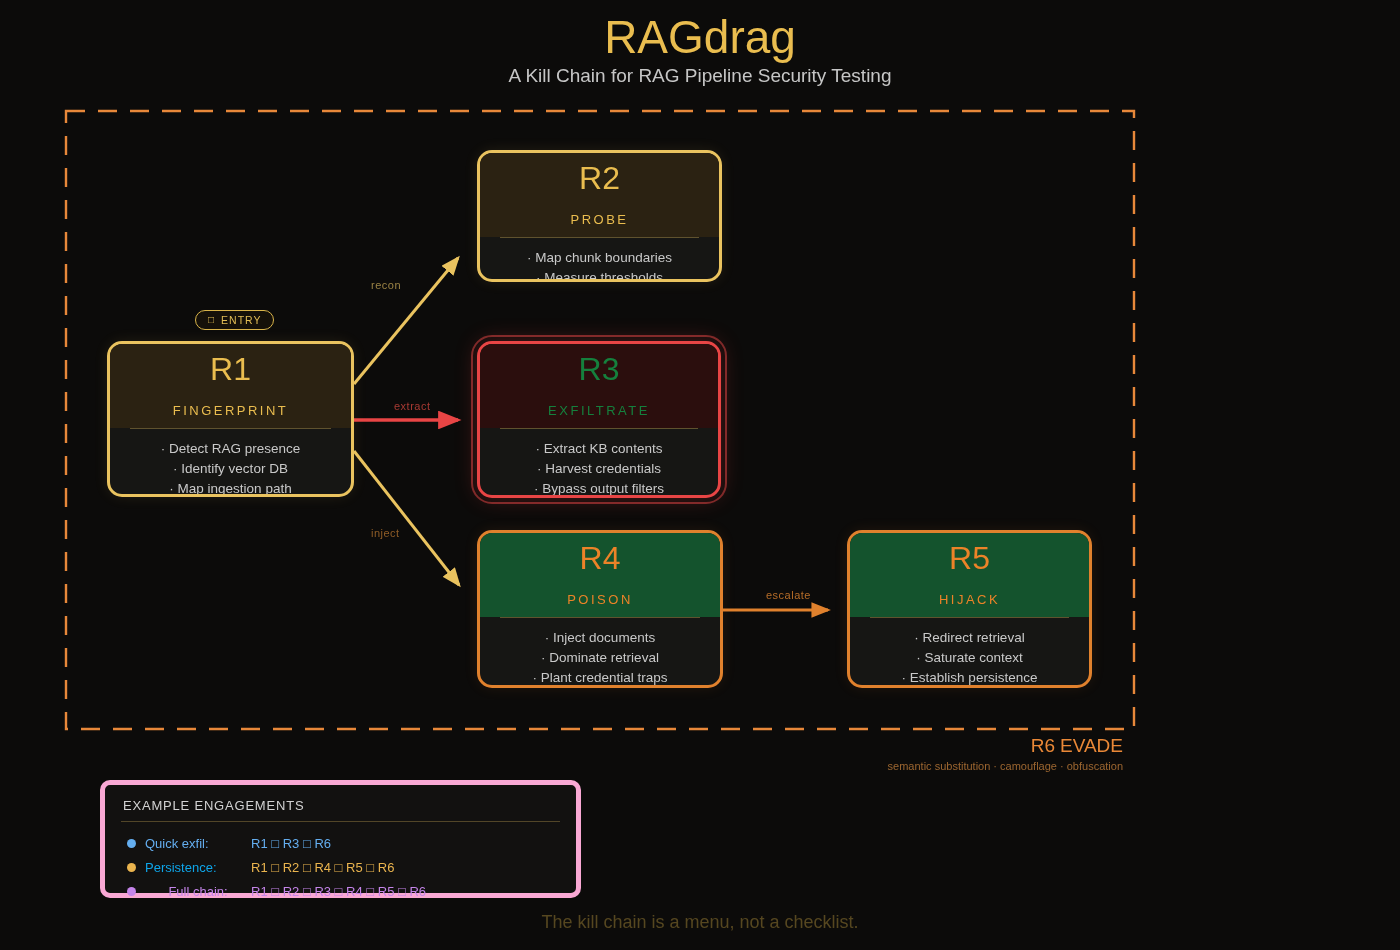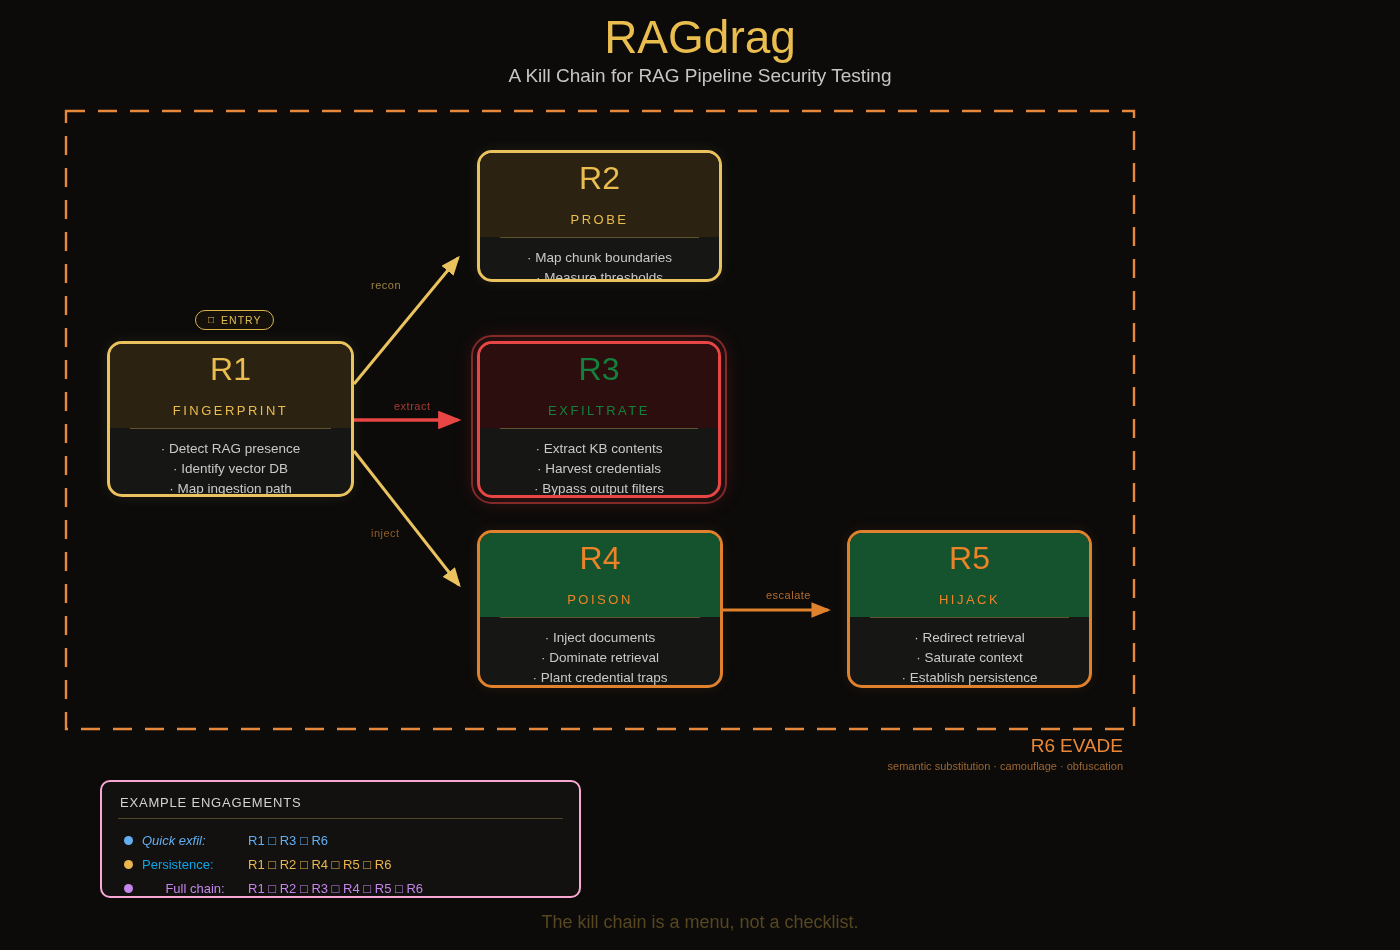--- a/index.html
+++ b/index.html
@@ -56,21 +56,21 @@
   .edge-label.inject   { left:371px; top:527px; color:#8f5d27; }
   .edge-label.escalate { left:766px; top:589px; color:#b56c28; }
   
   .evade { position:absolute; right:277px; top:735px; text-align:right; }
   .evade-title { font-size:19px; color:#ea8837; }
   .evade-title .code { margin-right:5px; }
   .evade-tagline { font-size:11px; color:#9c6630; margin-top:3px; }
   
   .engagements {
     position:absolute; left:100px; top:780px; width:481px; height:118px;
-    border:2px solid #f9a8d4; border-radius:10px; background:#121110;
+    border:5px solid #f9a8d4; border-radius:10px; background:#121110;
   }
   .eng-title { font-size:13px; color:#d2d2d2; letter-spacing:0.8px; padding:13px 18px 8px 18px; }
   .eng-divider { border-top:1px solid rgba(233,195,95,0.3); margin:0 16px; }
   .eng-rows { padding:9px 0 0 22px; }
   .eng-row { display:flex; align-items:center; height:24px; font-size:13px; }
   .eng-dot { width:9px; height:9px; border-radius:50%; margin-right:9px; flex:0 0 auto; }
   .eng-label { width:106px; flex:0 0 auto; }
   
   .footer-caption {
     position:absolute; top:912px; left:0; width:100%;
@@ -185,21 +185,21 @@
     </div>
     <div class="evade-tagline">semantic substitution · camouflage · obfuscation</div>
   </div>
 
   <div class="engagements">
     <div class="eng-title">EXAMPLE ENGAGEMENTS</div>
     <div class="eng-divider"></div>
     <div class="eng-rows">
       <div class="eng-row">
         <span class="eng-dot" style="background-color: rgb(100, 174, 240);"></span>
-        <span class="eng-label" style="color: rgb(100, 174, 240); font-style: italic;">Quick exfil:</span>
+        <span class="eng-label" style="color: rgb(100, 174, 240);">Quick exfil:</span>
         <span class="eng-chain" style="color: rgb(100, 174, 240);">R1 □ R3 □ R6</span>
       </div>
       <div class="eng-row">
         <span class="eng-dot" style="background-color: rgb(234, 180, 78);"></span>
         <span class="eng-label" style="color: #0ea5e9;">Persistence:</span>
         <span class="eng-chain" style="color: rgb(234, 180, 78);">R1 □ R2 □ R4 □ R5 □ R6</span>
       </div>
       <div class="eng-row">
         <span class="eng-dot" style="background-color: rgb(197, 133, 234);"></span>
         <span class="eng-label" style="color: rgb(197, 133, 234); text-align: center;">Full chain:</span>

